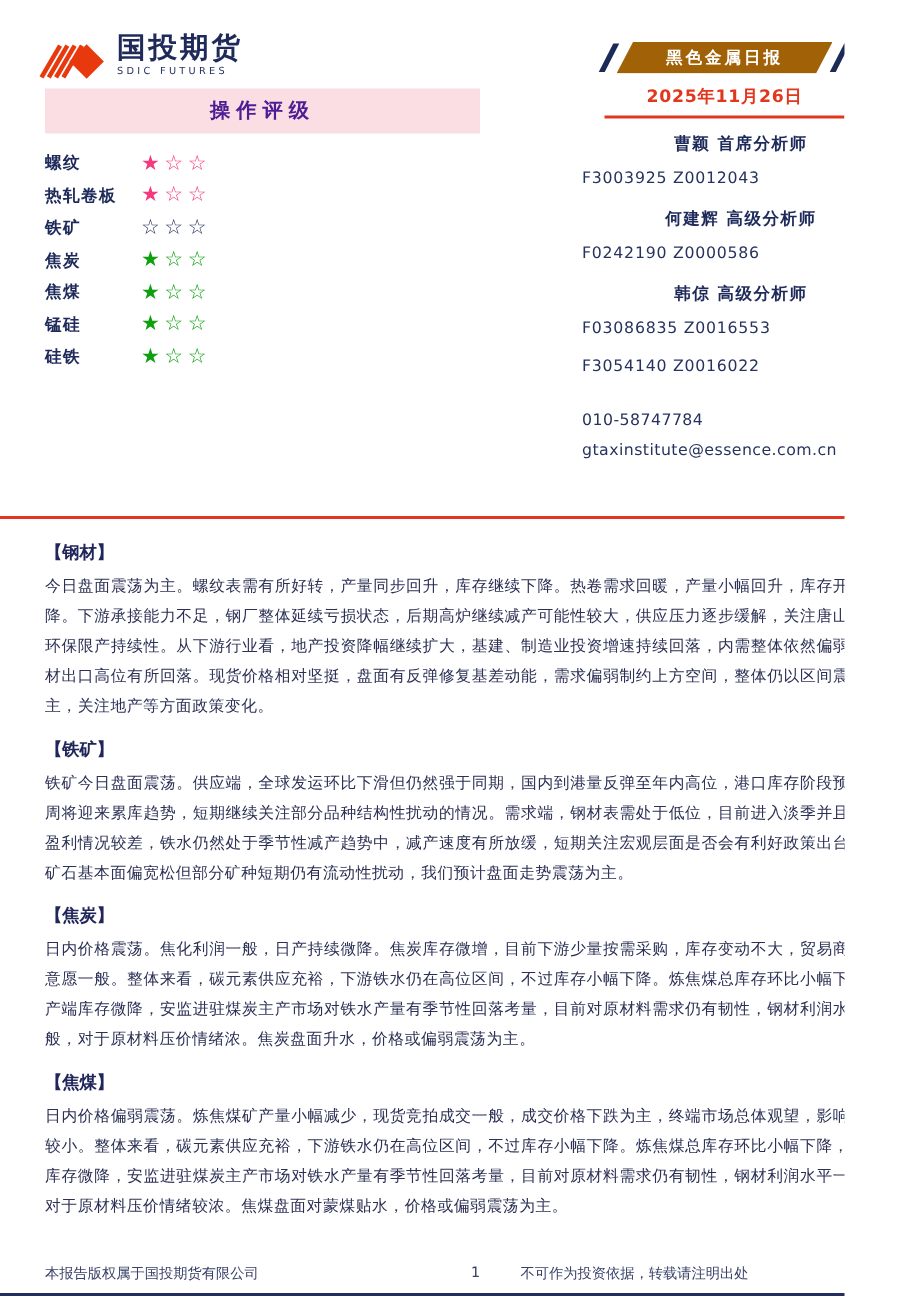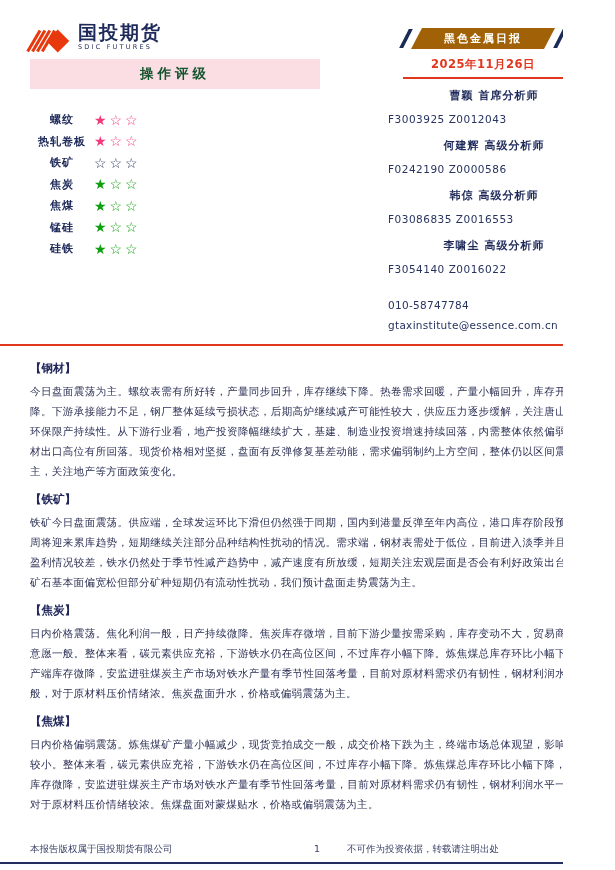--- a/index.html
+++ b/index.html
@@ -22,23 +22,23 @@
   .sliver{position:absolute;top:1px;width:4px;height:19px;background:#1c2a56;
           transform:skewX(-27deg);}
   .sliver.left{left:1px;}
   .sliver.right{right:1px;}
   .date{margin-top:8px;color:#e1371e;font-weight:bold;font-size:11.5px;
         font-family:"DejaVu Sans",sans-serif;letter-spacing:0.5px;text-align:center;}
   .date-line{border:none;border-top:2px solid #e1371e;margin:5px 0 0 0;}
 
   
   .ratings{position:absolute;left:30px;top:59px;width:290px;}
-  .ratings-title{background:#fbdee3;color:#14532d;font-weight:bold;font-size:13.5px;
+  .ratings-title{background:#fbdee3;color:#4c1d95;font-weight:bold;font-size:13.5px;
                  text-align:center;letter-spacing:4px;padding:6px 0;}
-  .ratings-list{margin-top:20px;text-align:center;}
+  .ratings-list{margin-top:9px;}
   .rating-row{display:flex;align-items:center;height:21.5px;}
   .rating-label{width:64px;font-weight:bold;font-size:11px;color:#1e2a5a;letter-spacing:1px;}
   .rating-stars{font-size:14px;letter-spacing:3px;line-height:1;}
 
   
   .analysts{position:absolute;left:388px;top:88px;width:212px;}
   .analyst-name{font-weight:bold;font-size:11px;color:#1e2a5a;height:25px;letter-spacing:1px;text-align:center;}
   .analyst-codes{font-family:"DejaVu Sans",sans-serif;font-size:10.5px;color:#27335f;
                  height:25px;letter-spacing:0.5px;}
   .contact{margin-top:11px;font-family:"DejaVu Sans",sans-serif;font-size:10.5px;
@@ -130,21 +130,20 @@
   </div>
 
   <div class="analysts">
     <div>
         <div class="analyst-name">曹颖 首席分析师</div>
         <div class="analyst-codes">F3003925 Z0012043</div>
         <div class="analyst-name">何建辉 高级分析师</div>
         <div class="analyst-codes">F0242190 Z0000586</div>
         <div class="analyst-name">韩倞 高级分析师</div>
         <div class="analyst-codes">F03086835 Z0016553</div>
-        <div class="analyst-name">李啸尘 高级分析师</div>
         <div class="analyst-codes">F3054140 Z0016022</div>
       </div>
     <div class="contact">
       <div class="contact-phone">010-58747784</div>
       <div class="contact-email">gtaxinstitute@essence.com.cn</div>
     </div>
   </div>
 
   <hr class="red-divider">
 

